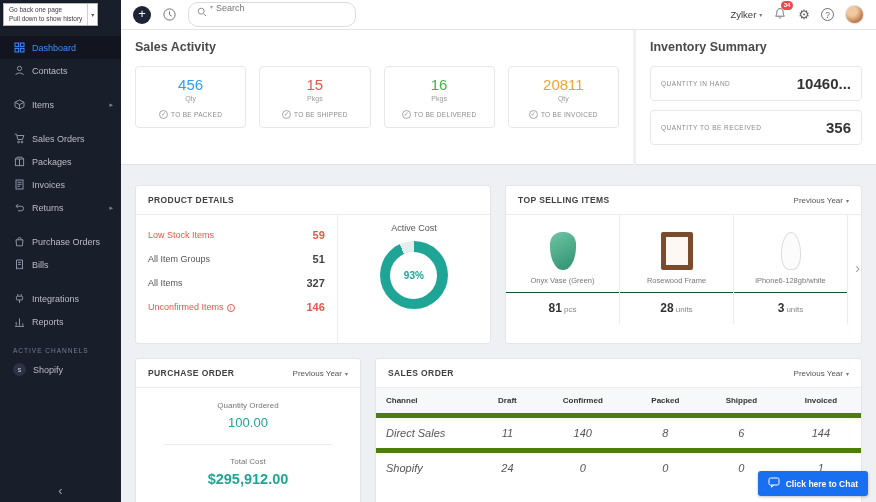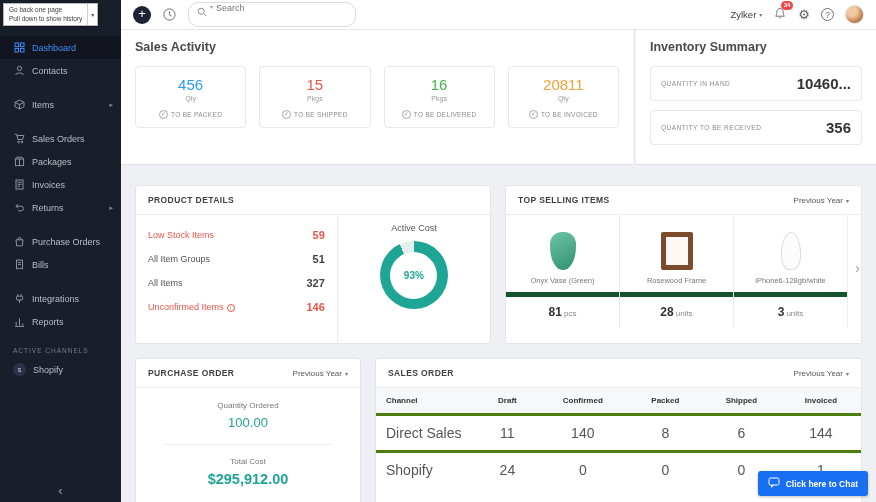--- a/index.html
+++ b/index.html
@@ -85,38 +85,38 @@
 
   
   .ts-card { flex:1; min-width:0; position:relative; }
   .ts-body { display:flex; padding-right:13px; }
   .ts-item { flex:1; min-width:0; border-right:1px solid #ececec; display:flex; flex-direction:column; align-items:center; padding-top:9px; cursor:pointer; }
   .thumb { height:46px; display:flex; align-items:flex-end; justify-content:center; margin-bottom:6px; }
   .img-vase-green { width:26px; height:38px; background:linear-gradient(150deg,#6ec6a5,#2f8f70); border-radius:45% 45% 48% 48% / 32% 32% 62% 62%; }
   .img-frame { width:32px; height:38px; border:5px solid #7c4a2d; background:#fdf8f4; border-radius:2px; }
   .img-vase-white { width:20px; height:38px; background:#fcfcfc; border:1px solid #dcdcdc; border-radius:50% 50% 42% 42% / 58% 58% 36% 36%; }
   .ts-name { font-size:7.5px; color:#777; margin-bottom:7px; max-width:100%; padding:0 4px; white-space:nowrap; overflow:hidden; text-overflow:ellipsis; }
-  .ts-qty { width:100%; border-top:5px solid #14532d; text-align:center; padding:8px 0 9px; font-size:12px; font-weight:bold; color:#333; }
+  .ts-qty { width:100%; border-top:1px solid #14532d; text-align:center; padding:8px 0 9px; font-size:12px; font-weight:bold; color:#333; }
   .ts-qty .unit { font-size:8px; color:#888; font-weight:normal; margin-left:2px; }
   .ts-next { position:absolute; right:1px; top:50%; transform:translateY(-30%); font-size:14px; color:#9a9a9a; cursor:pointer; }
 
   
   .po-card { width:226px; flex:none; }
   .po-body { text-align:center; padding-top:13px; }
   .po-lab { font-size:8px; color:#777; }
   .po-qty { font-size:13px; color:var(--teal,#1fa595); margin-top:5px; }
   .po-div { border-top:1px solid #ececec; margin:14px 28px 12px; }
   .po-cost { font-size:14.5px; font-weight:bold; color:var(--teal,#1fa595); margin-top:5px; }
 
   
   .so-card { flex:1; min-width:0; }
   table { width:100%; border-collapse:collapse; }
   thead th { background:#f7f8fa; font-size:8px; color:#333; padding:8px 10px; text-align:center; font-weight:bold; }
   thead th:first-child { text-align:left; width:21%; }
-  tbody td { font-size:14px; color:#555; padding:9px 10px; text-align:center; border-top:3px solid #4d7c0f; }
+  tbody td { font-size:11px; color:#555; padding:9px 10px; text-align:center; border-top:5px solid #4d7c0f;font-style:italic; }
   tbody td:first-child { text-align:left; }
 
   
   .chat-btn { position:absolute; right:8px; bottom:6px; background:var(--chat,#186ff2); color:#fff; border-radius:3px; padding:6px 10px; font-size:8.5px; font-weight:bold; display:flex; align-items:center; gap:6px; cursor:pointer; box-shadow:0 1px 3px rgba(0,0,0,.25); }
 </style>
 </head>
 <body>
 
 <div class="app">
 

